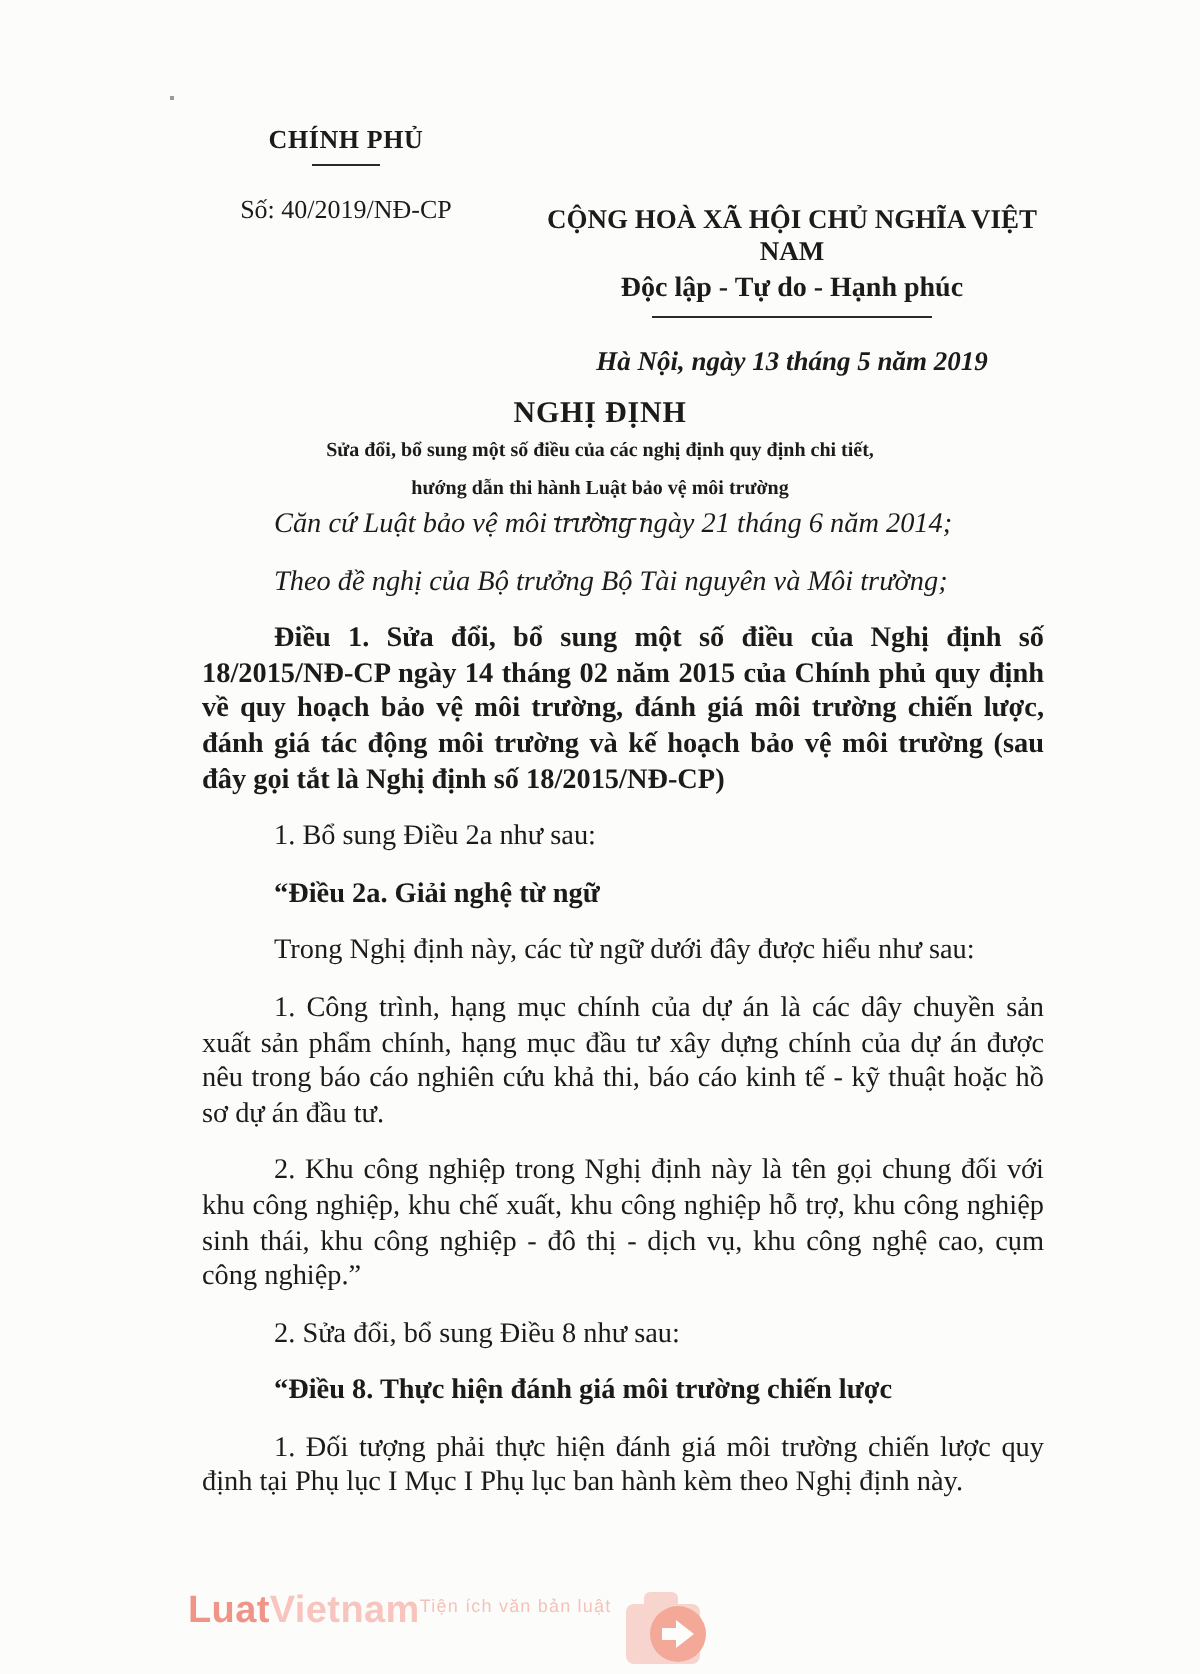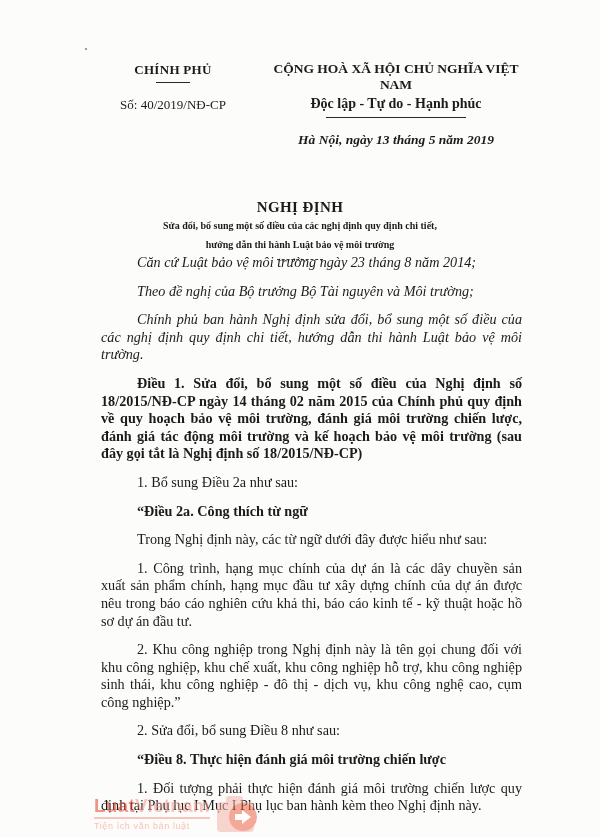--- a/index.html
+++ b/index.html
@@ -16,21 +16,21 @@
   .header-left{
     position:absolute;top:62px;left:108px;width:130px;text-align:center;
   }
   .org-name{font-weight:bold;font-size:13px;letter-spacing:.3px;}
   .org-divider{width:34px;border-top:1.4px solid #2a2a2a;margin:4px auto 0 auto;}
   .doc-number{font-size:13px;margin-top:14px;}
 
   .header-right{
     position:absolute;top:61px;left:258px;width:276px;text-align:center;
   }
-  .national-title{font-weight:bold;font-size:13.5px;}
+  .national-title{font-weight:bold;font-size:13.5px;margin-top:41px;}
   .national-motto{font-weight:bold;font-size:14px;margin-top:3px;}
   .motto-divider{width:140px;border-top:1.4px solid #2a2a2a;margin:5px auto 0 auto;}
   .place-date{font-style:italic;font-weight:bold;font-size:13.5px;margin-top:14px;text-align:center;}
 
   
   .title-block{position:absolute;top:172px;left:0;width:600px;text-align:center;margin-top:27px;}
   .doc-type{font-weight:bold;font-size:15px;letter-spacing:.4px;}
   .subtitle{font-weight:bold;font-size:10px;line-height:19px;}
   .title-divider{width:46px;border-top:1.6px dashed #3a3a3a;margin:5px auto 0 auto;}
 
@@ -44,21 +44,21 @@
   .para.italic{font-style:italic;}
   .para.bold{font-weight:bold;}
 
   
   .watermark{
     position:absolute;left:94px;top:796px;
     display:flex;align-items:flex-start;
     opacity:.55;
     font-family:"Liberation Sans","DejaVu Sans",sans-serif;
   }
-  .wm-text{display:flex;flex-direction:column;}
+  .wm-text{display:flex;flex-direction:row;}
   .wm-brand{font-size:19px;font-weight:bold;line-height:20px;letter-spacing:.2px;}
   .wm-brand .p1{color:#e8402c;}
   .wm-brand .p2{color:#f4998e;}
   .wm-underline{border-top:2px solid #f4998e;margin-top:1px;}
   .wm-tagline{font-size:9px;color:#f09286;margin-top:2px;letter-spacing:.6px;white-space:nowrap;}
   .wm-icon{position:relative;width:42px;height:38px;margin-left:7px;}
   .wm-icon-tab{position:absolute;top:0;left:9px;width:17px;height:9px;background:#f6b5ab;border-radius:3px 3px 0 0;}
   .wm-icon-body{position:absolute;top:6px;left:0;width:37px;height:30px;background:#f6b5ab;border-radius:4px;}
   .wm-icon-circle{
     position:absolute;top:7px;left:12px;width:28px;height:28px;border-radius:50%;
@@ -92,26 +92,25 @@
   </div>
 
   <div class="title-block">
     <div class="doc-type">NGHỊ ĐỊNH</div>
     <div class="subtitle">Sửa đổi, bổ sung một số điều của các nghị định quy định chi tiết,</div>
     <div class="subtitle">hướng dẫn thi hành Luật bảo vệ môi trường</div>
     <div class="title-divider"></div>
   </div>
 
   <div class="doc-body">
-      <p class="para italic">Căn cứ Luật bảo vệ môi trường ngày 23 tháng 8 năm 2014;</p>
+      <p class="para italic">Căn cứ Luật bảo vệ môi trường ngày 21 tháng 6 năm 2014;</p>
       <p class="para italic">Theo đề nghị của Bộ trưởng Bộ Tài nguyên và Môi trường;</p>
-      <p class="para italic">Chính phủ ban hành Nghị định sửa đổi, bổ sung một số điều của các nghị định quy định chi tiết, hướng dẫn thi hành Luật bảo vệ môi trường.</p>
       <p class="para bold">Điều 1. Sửa đổi, bổ sung một số điều của Nghị định số 18/2015/NĐ-CP ngày 14 tháng 02 năm 2015 của Chính phủ quy định về quy hoạch bảo vệ môi trường, đánh giá môi trường chiến lược, đánh giá tác động môi trường và kế hoạch bảo vệ môi trường (sau đây gọi tắt là Nghị định số 18/2015/NĐ-CP)</p>
       <p class="para normal">1. Bổ sung Điều 2a như sau:</p>
-      <p class="para bold">“Điều 2a. Công thích từ ngữ</p>
+      <p class="para bold">“Điều 2a. Giải nghệ từ ngữ</p>
       <p class="para normal">Trong Nghị định này, các từ ngữ dưới đây được hiểu như sau:</p>
       <p class="para normal">1. Công trình, hạng mục chính của dự án là các dây chuyền sản xuất sản phẩm chính, hạng mục đầu tư xây dựng chính của dự án được nêu trong báo cáo nghiên cứu khả thi, báo cáo kinh tế - kỹ thuật hoặc hồ sơ dự án đầu tư.</p>
       <p class="para normal">2. Khu công nghiệp trong Nghị định này là tên gọi chung đối với khu công nghiệp, khu chế xuất, khu công nghiệp hỗ trợ, khu công nghiệp sinh thái, khu công nghiệp - đô thị - dịch vụ, khu công nghệ cao, cụm công nghiệp.”</p>
       <p class="para normal">2. Sửa đổi, bổ sung Điều 8 như sau:</p>
       <p class="para bold">“Điều 8. Thực hiện đánh giá môi trường chiến lược</p>
       <p class="para normal">1. Đối tượng phải thực hiện đánh giá môi trường chiến lược quy định tại Phụ lục I Mục I Phụ lục ban hành kèm theo Nghị định này.</p>
     </div>
 
   <div class="watermark">
     <div class="wm-text">

